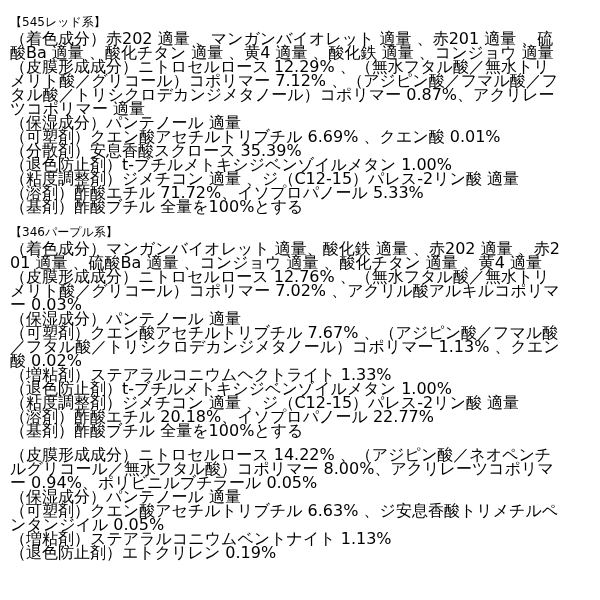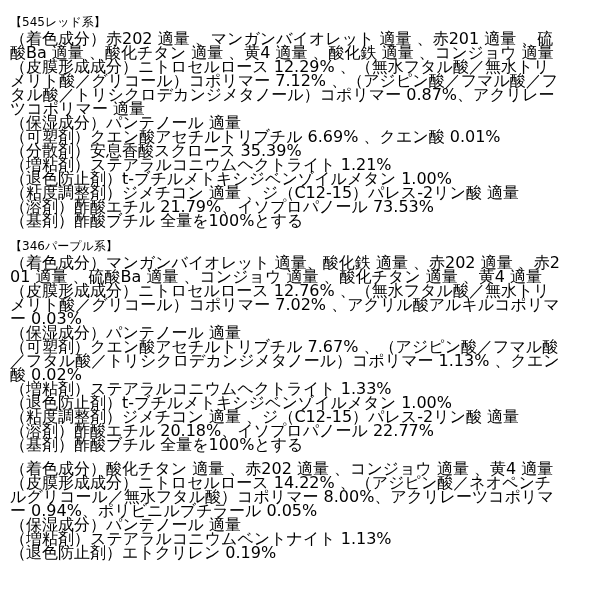--- a/index.html
+++ b/index.html
@@ -44,42 +44,41 @@
 
 <div class="page">
 
   <div class="block">
     <div class="block-title">【545レッド系】</div>
     <div class="line">（着色成分）赤202 適量 、マンガンバイオレット 適量 、赤201 適量 、硫酸Ba 適量 、酸化チタン 適量 、黄4 適量 、酸化鉄 適量 、コンジョウ 適量</div>
     <div class="line">（皮膜形成成分）ニトロセルロース 12.29% 、（無水フタル酸／無水トリメリト酸／グリコール）コポリマー 7.12% 、（アジピン酸／フマル酸／フタル酸／トリシクロデカンジメタノール）コポリマー 0.87%、アクリレーツコポリマー 適量</div>
     <div class="line">（保湿成分）パンテノール 適量</div>
     <div class="line">（可塑剤）クエン酸アセチルトリブチル 6.69% 、クエン酸 0.01%</div>
     <div class="line">（分散剤）安息香酸スクロース 35.39%</div>
-    <div class="line">（増粘剤）ステアラルコニウムヘクトライト 1.21%</div>
     <div class="line">（退色防止剤）t-ブチルメトキシジベンゾイルメタン 1.00%</div>
     <div class="line">（粘度調整剤）ジメチコン 適量 、ジ（C12-15）パレス-2リン酸 適量</div>
-    <div class="line">（溶剤）酢酸エチル 21.79%、イソプロパノール 73.53%</div>
+    <div class="line">（溶剤）酢酸エチル 71.72%、イソプロパノール 5.33%</div>
     <div class="line">（基剤）酢酸ブチル 全量を100%とする</div>
   </div>
 
   <div class="block">
     <div class="block-title">【346パープル系】</div>
     <div class="line">（着色成分）マンガンバイオレット 適量、酸化鉄 適量 、赤202 適量 、赤201 適量 、硫酸Ba 適量 、コンジョウ 適量 、酸化チタン 適量 、黄4 適量</div>
     <div class="line">（皮膜形成成分）ニトロセルロース 12.76% 、（無水フタル酸／無水トリメリト酸／グリコール）コポリマー 7.02% 、アクリル酸アルキルコポリマー 0.03%</div>
     <div class="line">（保湿成分）パンテノール 適量</div>
     <div class="line">（可塑剤）クエン酸アセチルトリブチル 7.67% 、（アジピン酸／フマル酸／フタル酸／トリシクロデカンジメタノール）コポリマー 1.13% 、クエン酸 0.02%</div>
     <div class="line">（増粘剤）ステアラルコニウムヘクトライト 1.33%</div>
     <div class="line">（退色防止剤）t-ブチルメトキシジベンゾイルメタン 1.00%</div>
     <div class="line">（粘度調整剤）ジメチコン 適量 、ジ（C12-15）パレス-2リン酸 適量</div>
     <div class="line">（溶剤）酢酸エチル 20.18%、イソプロパノール 22.77%</div>
     <div class="line">（基剤）酢酸ブチル 全量を100%とする</div>
   </div>
 
   <div class="block">
-    <div class="line">（着色成分）酸化チタン 適量 、赤202 適量 、コンジョウ 適量 、黄4 適量</div>
     <div class="line">（皮膜形成成分）ニトロセルロース 14.22% 、（アジピン酸／ネオペンチルグリコール／無水フタル酸）コポリマー 8.00%、アクリレーツコポリマー 0.94%、ポリビニルブチラール 0.05%</div>
     <div class="line">（保湿成分）パンテノール 適量</div>
+    <div class="line">（可塑剤）クエン酸アセチルトリブチル 6.63% 、ジ安息香酸トリメチルペンタンジイル 0.05%</div>
     <div class="line">（増粘剤）ステアラルコニウムベントナイト 1.13%</div>
     <div class="line">（退色防止剤）エトクリレン 0.19%</div>
 
   </div>
 
 </div>
 
 </body></html>

